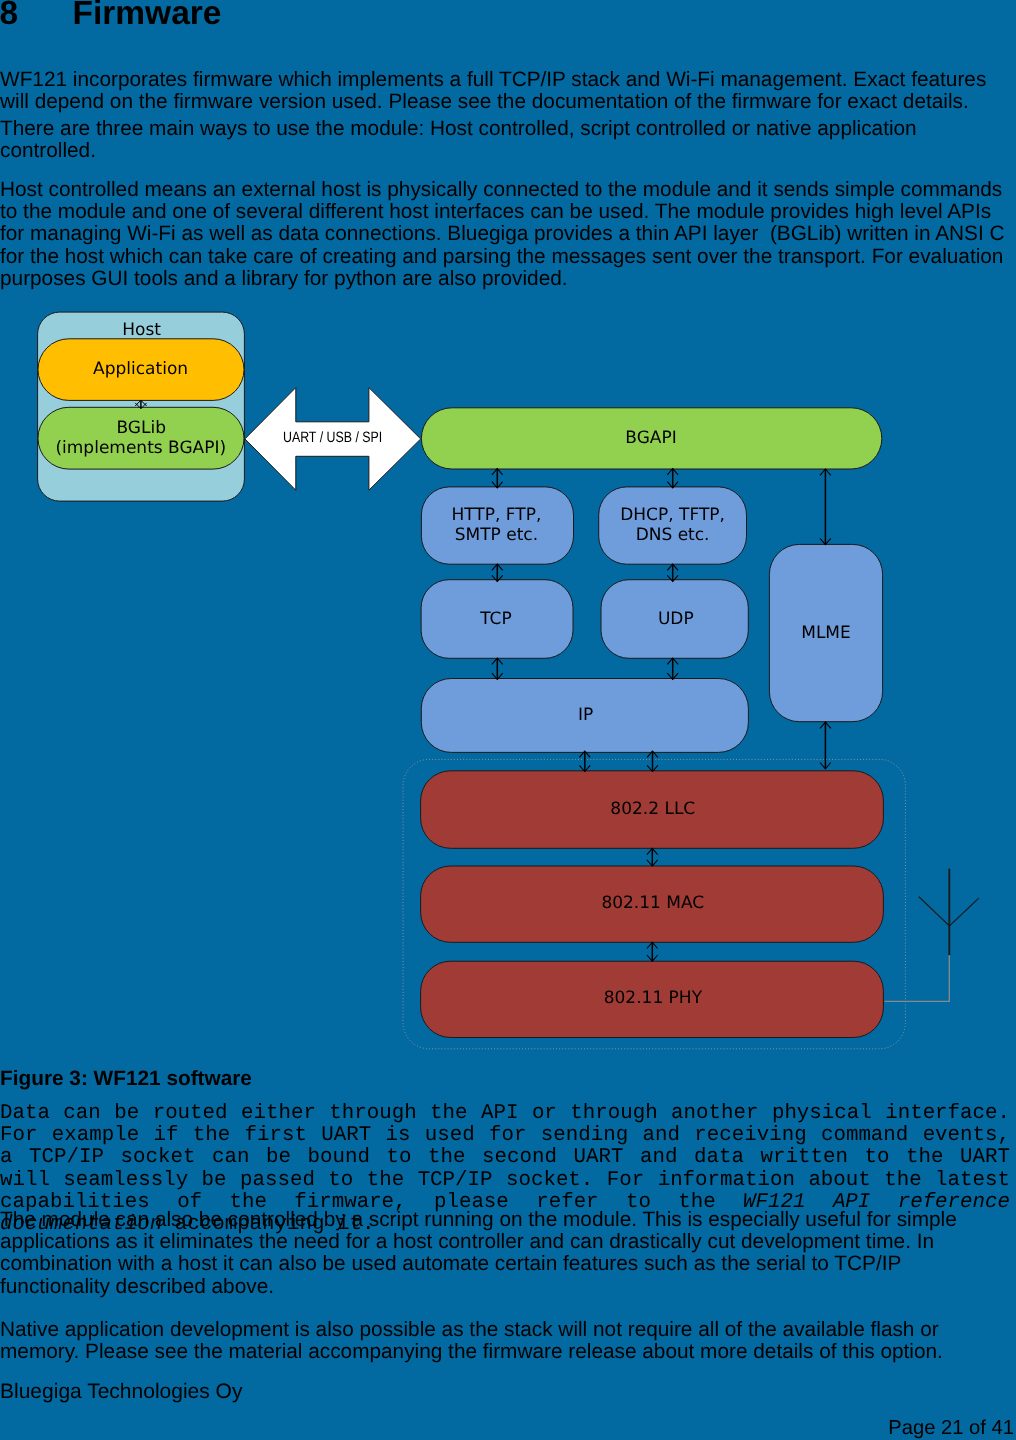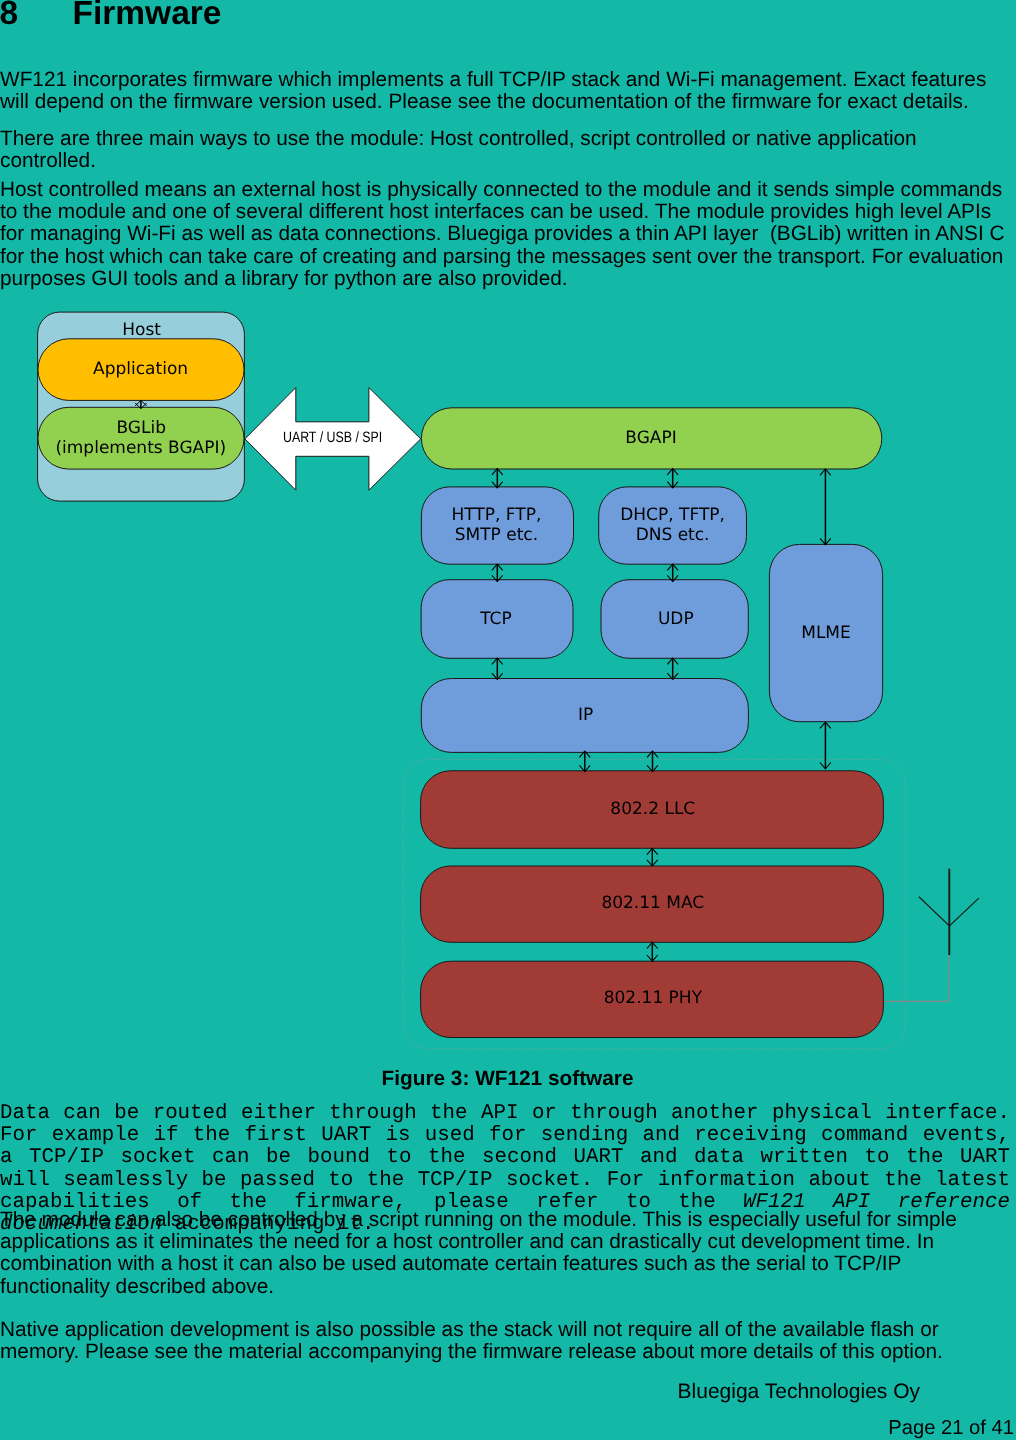--- a/index.html
+++ b/index.html
@@ -1,42 +1,42 @@
 <!DOCTYPE html>
 <html><head>
 <meta charset="utf-8">
 <style>
   html,body{margin:0;padding:0;background:#fff;}
   body{width:1016px;height:1440px;font-family:"Liberation Sans",sans-serif;color:#000;
        -webkit-font-smoothing:antialiased;text-rendering:geometricPrecision;}
-  .page{filter:opacity(1);position:relative;width:1016px;height:1440px;overflow:hidden;background:#14b8a6;}
+  .page{filter:opacity(1);position:relative;width:1016px;height:1440px;overflow:hidden;background:#0369a1;}
 
   h1.sec{position:absolute;left:-0.5px;top:-5px;margin:0;font-size:33.5px;font-weight:bold;line-height:38px;white-space:pre;}
   .num{display:inline-block;width:73px;}
 
   p.body{position:absolute;left:0;margin:0;font-size:20.8px;line-height:22.2px;width:1010px;white-space:pre-wrap;}
   p.just{text-align:justify;font-family:Liberation Mono, monospace;}
 
-  .cap{position:absolute;left:0;width:1015px;text-align:center;font-size:20.8px;font-weight:bold;line-height:22px;}
-  .footer1{position:absolute;left:0;width:920px;text-align:right;font-size:21px;line-height:22px;}
+  .cap{position:absolute;left:0;width:1015px;font-size:20.8px;font-weight:bold;line-height:22px;}
+  .footer1{position:absolute;left:0;width:920px;text-align:left;font-size:21px;line-height:22px;}
   .footer2{position:absolute;font-size:20.2px;line-height:22px;}
 
   svg.fig{position:absolute;left:0;top:0;}
   .dlab{font-family:"DejaVu Sans",sans-serif;font-size:17px;fill:#000;text-anchor:middle;}
   .alab{font-family:"Liberation Sans",sans-serif;font-size:15px;fill:#000;text-anchor:middle;}
 </style>
 </head>
 <body>
 
 <div class="page">
 
   <h1 class="sec"><span class="num">8</span><span>Firmware</span></h1>
 
   <p class="body" style="top:69px">WF121 incorporates firmware which implements a full TCP/IP stack and Wi-Fi management. Exact features will depend on the firmware version used. Please see the documentation of the firmware for exact details.</p>
-  <p class="body" style="top:128px">There are three main ways to use the module: Host controlled, script controlled or native application controlled.</p>
+  <p class="body" style="top:118px">There are three main ways to use the module: Host controlled, script controlled or native application controlled.</p>
   <p class="body" style="top:179px">Host controlled means an external host is physically connected to the module and it sends simple commands to the module and one of several different host interfaces can be used. The module provides high level APIs for managing Wi-Fi as well as data connections. Bluegiga provides a thin API layer  (BGLib) written in ANSI C for the host which can take care of creating and parsing the messages sent over the transport. For evaluation purposes GUI tools and a library for python are also provided.</p>
 
   <svg class="fig" width="1016" height="1440" viewBox="0 0 1016 1440">
 
     <rect x="37.6" y="312.1" width="206.8" height="189.0" rx="22" ry="22" fill="#97cedc" stroke="#1a1a1a" stroke-width="1"></rect>
     <text class="dlab" x="141.6" y="334.6">Host</text>
 
     <rect x="38" y="338.8" width="206" height="61.6" rx="30.8" ry="30.8" fill="#ffbf00" stroke="#1a1a1a" stroke-width="1"></rect>
     <text class="dlab" x="140.6" y="373.8">Application</text>
 

